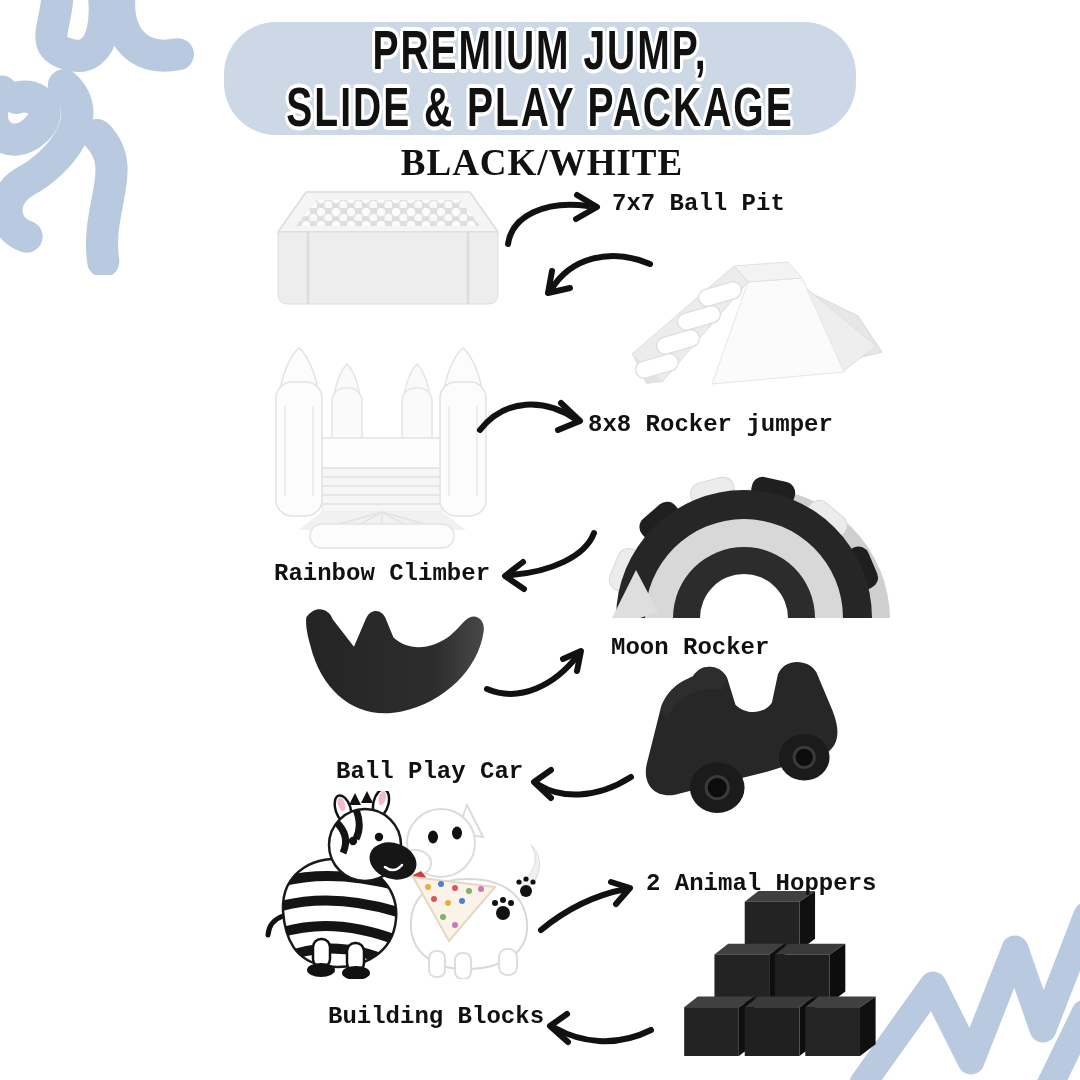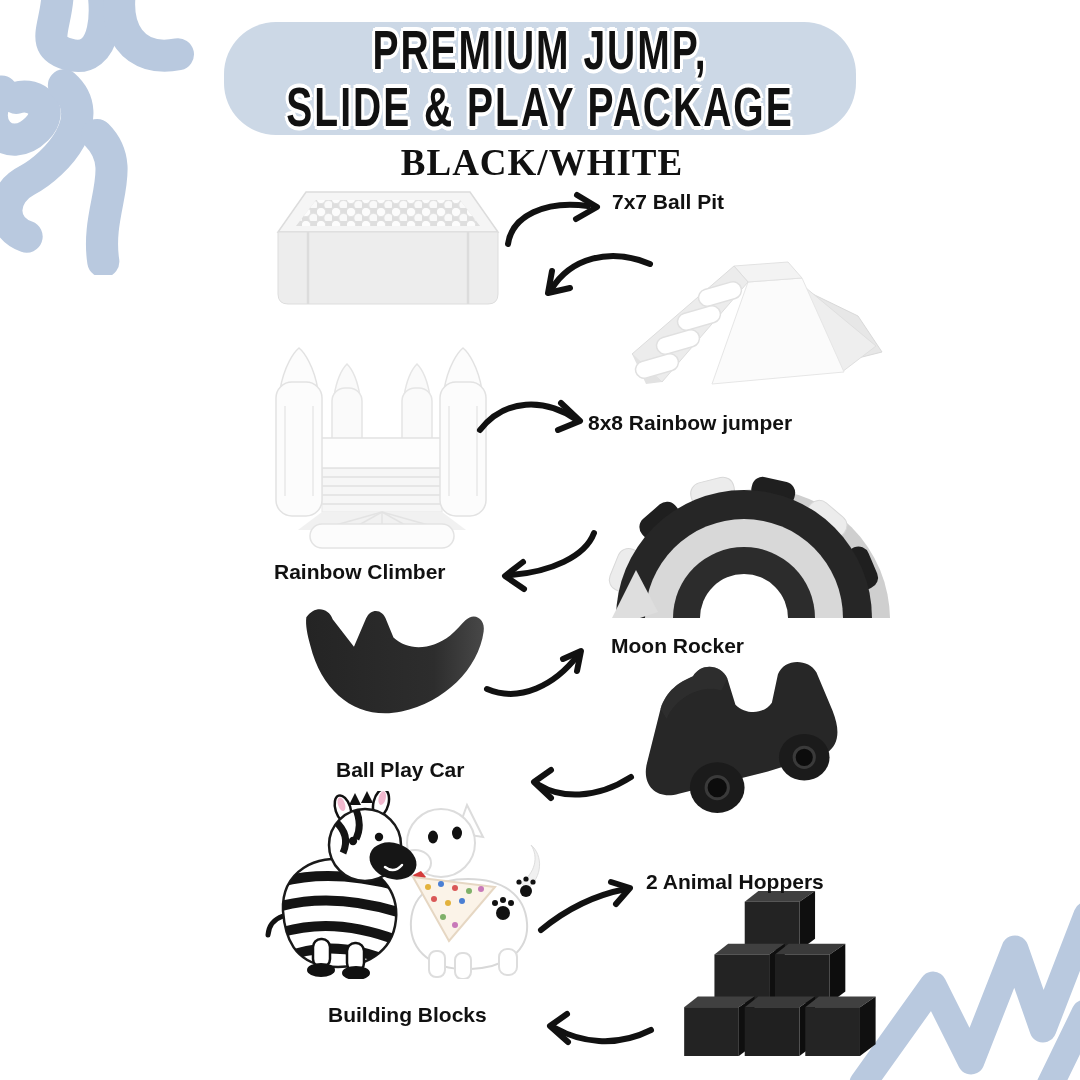--- a/index.html
+++ b/index.html
@@ -30,22 +30,22 @@
     text-shadow:3px 0 0 #fff,-3px 0 0 #fff,0 3px 0 #fff,0 -3px 0 #fff,
                 2px 2px 0 #fff,-2px -2px 0 #fff,2px -2px 0 #fff,-2px 2px 0 #fff;
     white-space:nowrap;
   }
   .subtitle{
     position:absolute;top:141px;left:542px;transform:translateX(-50%);
     font-family:Liberation Serif, serif;font-weight:900;
     font-size:37px;letter-spacing:1px;white-space:nowrap;
   }
   .item-label{
-    position:absolute;font-size:21px;font-weight:700;white-space:nowrap;
-    font-family:Liberation Sans, sans-serif;
+    position:absolute;font-size:24px;font-weight:700;white-space:nowrap;
+    font-family:Liberation Mono, monospace;
   }
   .fig{position:absolute;}
   .fig svg{display:block;width:100%;height:100%;}
   .arrows{position:absolute;left:0;top:0;width:1080px;height:1080px;pointer-events:none;}
   .arrows path{stroke:var(--text-color);stroke-width:6;fill:none;stroke-linecap:round;stroke-linejoin:round;}
 </style>
 </head>
 <body>
 
 <div class="canvas">
@@ -342,21 +342,21 @@
       </g>
       <g>
         <polygon points="158,122 172,111 230,111 214,122" fill="#404040"></polygon>
         <polygon points="214,122 230,111 230,160 214,172" fill="#101010"></polygon>
         <rect x="158" y="122" width="56" height="50" fill="#242424"></rect>
       </g>
     </svg>
   </div>
 
   <div class="item-label" style="left:612px;top:190px">7x7 Ball Pit</div>
-  <div class="item-label" style="left:588px;top:411px">8x8 Rainbow jumper</div>
+  <div class="item-label" style="left:588px;top:411px">8x8 Rocker jumper</div>
   <div class="item-label" style="left:274px;top:560px">Rainbow Climber</div>
   <div class="item-label" style="left:611px;top:634px">Moon Rocker</div>
   <div class="item-label" style="left:336px;top:758px">Ball Play Car</div>
   <div class="item-label" style="left:646px;top:870px">2 Animal Hoppers</div>
   <div class="item-label" style="left:328px;top:1003px">Building Blocks</div>
 
   <svg class="arrows" viewBox="0 0 1080 1080">
     <g>
       <path d="M 508 244 C 512 216 545 200 588 206"></path>
       <path d="M 577 195 L 597 207 L 576 219"></path>

